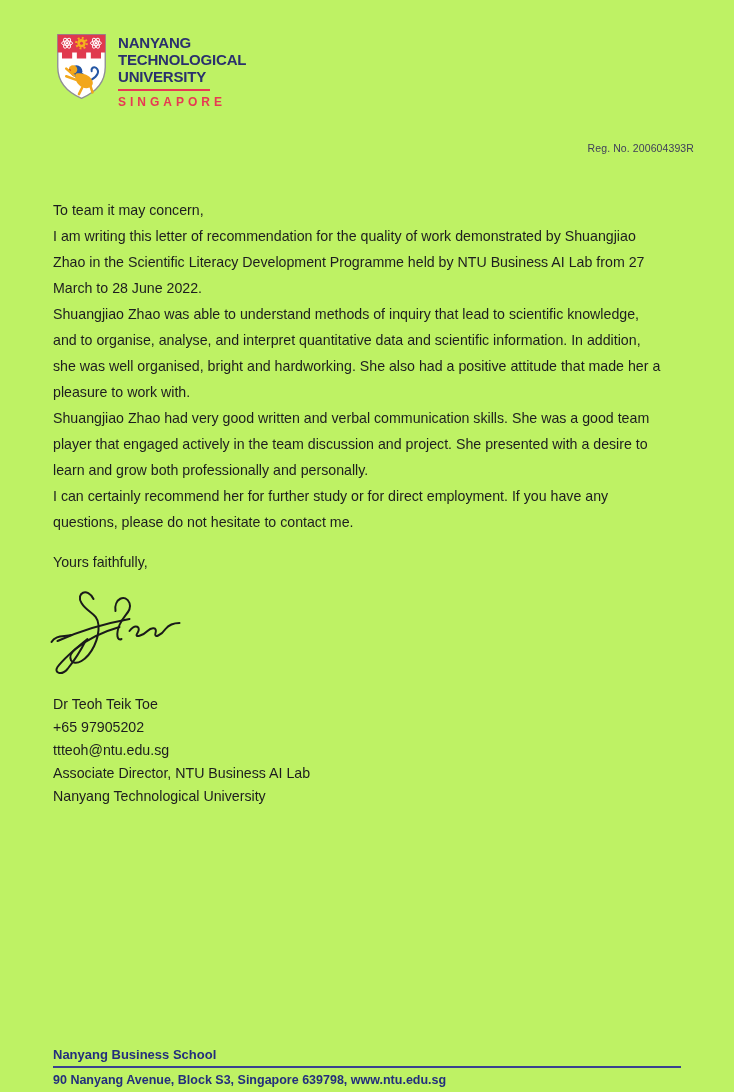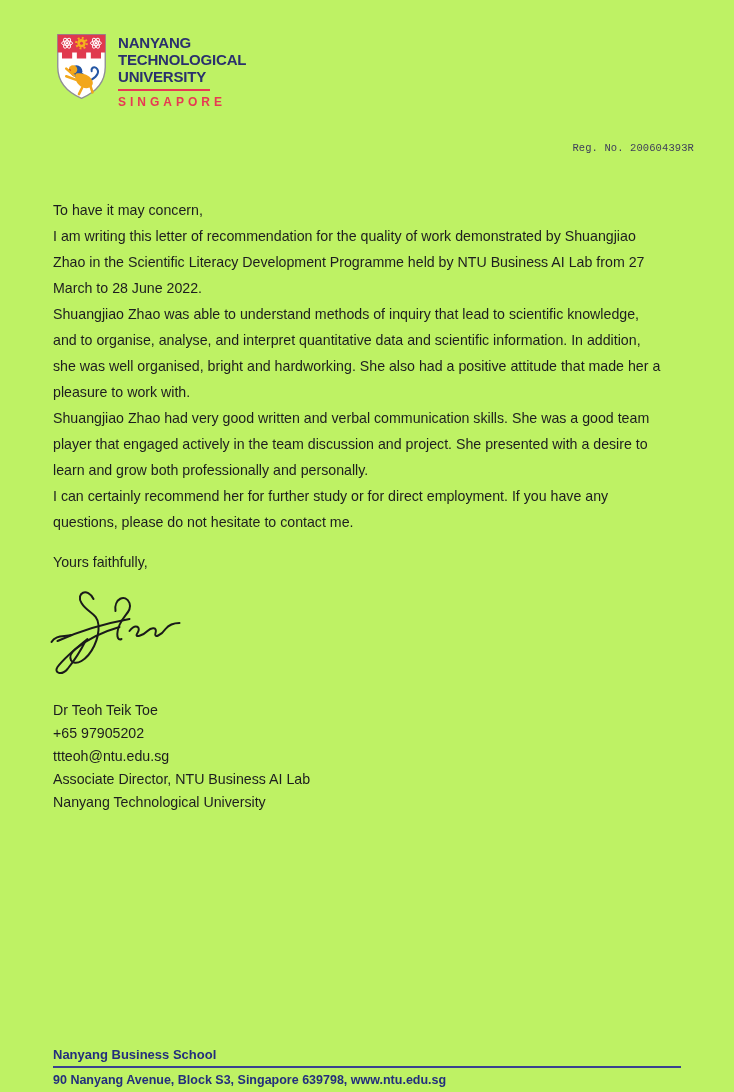--- a/index.html
+++ b/index.html
@@ -19,32 +19,32 @@
     color:#2a306d;font-weight:bold;font-size:15px;line-height:17px;
     letter-spacing:-0.2px;white-space:pre;
   }
   .logo-rule{width:92px;height:2px;background:#e8395305;background:#e83953;margin:4px 0 4px 0;}
   .logo-country{
     color:#e83953;font-weight:bold;font-size:12px;letter-spacing:4px;white-space:pre;
   }
   
   .regno{
     position:absolute;top:142px;right:40px;
-    font-size:10.5px;color:#3f3f5a;letter-spacing:0.1px;font-family:Liberation Mono, monospace;
+    font-size:10.5px;color:#3f3f5a;letter-spacing:0.1px;
   }
   
   .body-block{
     position:absolute;left:53px;top:197px;width:660px;
     font-size:14.2px;line-height:26px;color:#1d1d1f;
   }
   .line{white-space:pre;}
   .para{white-space:pre;margin-top:0;}
   .closing{margin-top:14px;}
   .signature{display:block;margin:4px 0 0 -14px;}
-  .contact{margin-top:20px;font-size:14.2px;line-height:23px;}
+  .contact{margin-top:14px;font-size:14.2px;line-height:23px;}
   .contact div{white-space:pre;}
   
   .footer{position:absolute;left:53px;top:1047px;width:628px;}
   .footer-school{color:#232e7d;font-weight:bold;font-size:13px;line-height:15px;}
   .footer-rule{width:628px;height:2px;background:#39418f;margin:4px 0 5px 0;}
   .footer-address{color:#232e7d;font-weight:bold;font-size:12.5px;line-height:14px;}
 </style>
 </head>
 <body>
 
@@ -93,21 +93,21 @@
       <div class="wm-line">TECHNOLOGICAL</div>
       <div class="wm-line">UNIVERSITY</div>
       <div class="logo-rule"></div>
       <div class="logo-country">SINGAPORE</div>
     </div>
   </div>
 
   <div class="regno">Reg. No. 200604393R</div>
 
   <div class="body-block">
-    <div class="line salutation">To have it may concern,</div>
+    <div class="line salutation">To team it may concern,</div>
     <div class="para">I am writing this letter of recommendation for the quality of work demonstrated by Shuangjiao
 Zhao in the Scientific Literacy Development Programme held by NTU Business AI Lab from 27
 March to 28 June 2022.</div>
     <div class="para">Shuangjiao Zhao was able to understand methods of inquiry that lead to scientific knowledge,
 and to organise, analyse, and interpret quantitative data and scientific information. In addition,
 she was well organised, bright and hardworking. She also had a positive attitude that made her a
 pleasure to work with.</div>
     <div class="para">Shuangjiao Zhao had very good written and verbal communication skills. She was a good team
 player that engaged actively in the team discussion and project. She presented with a desire to
 learn and grow both professionally and personally.</div>

